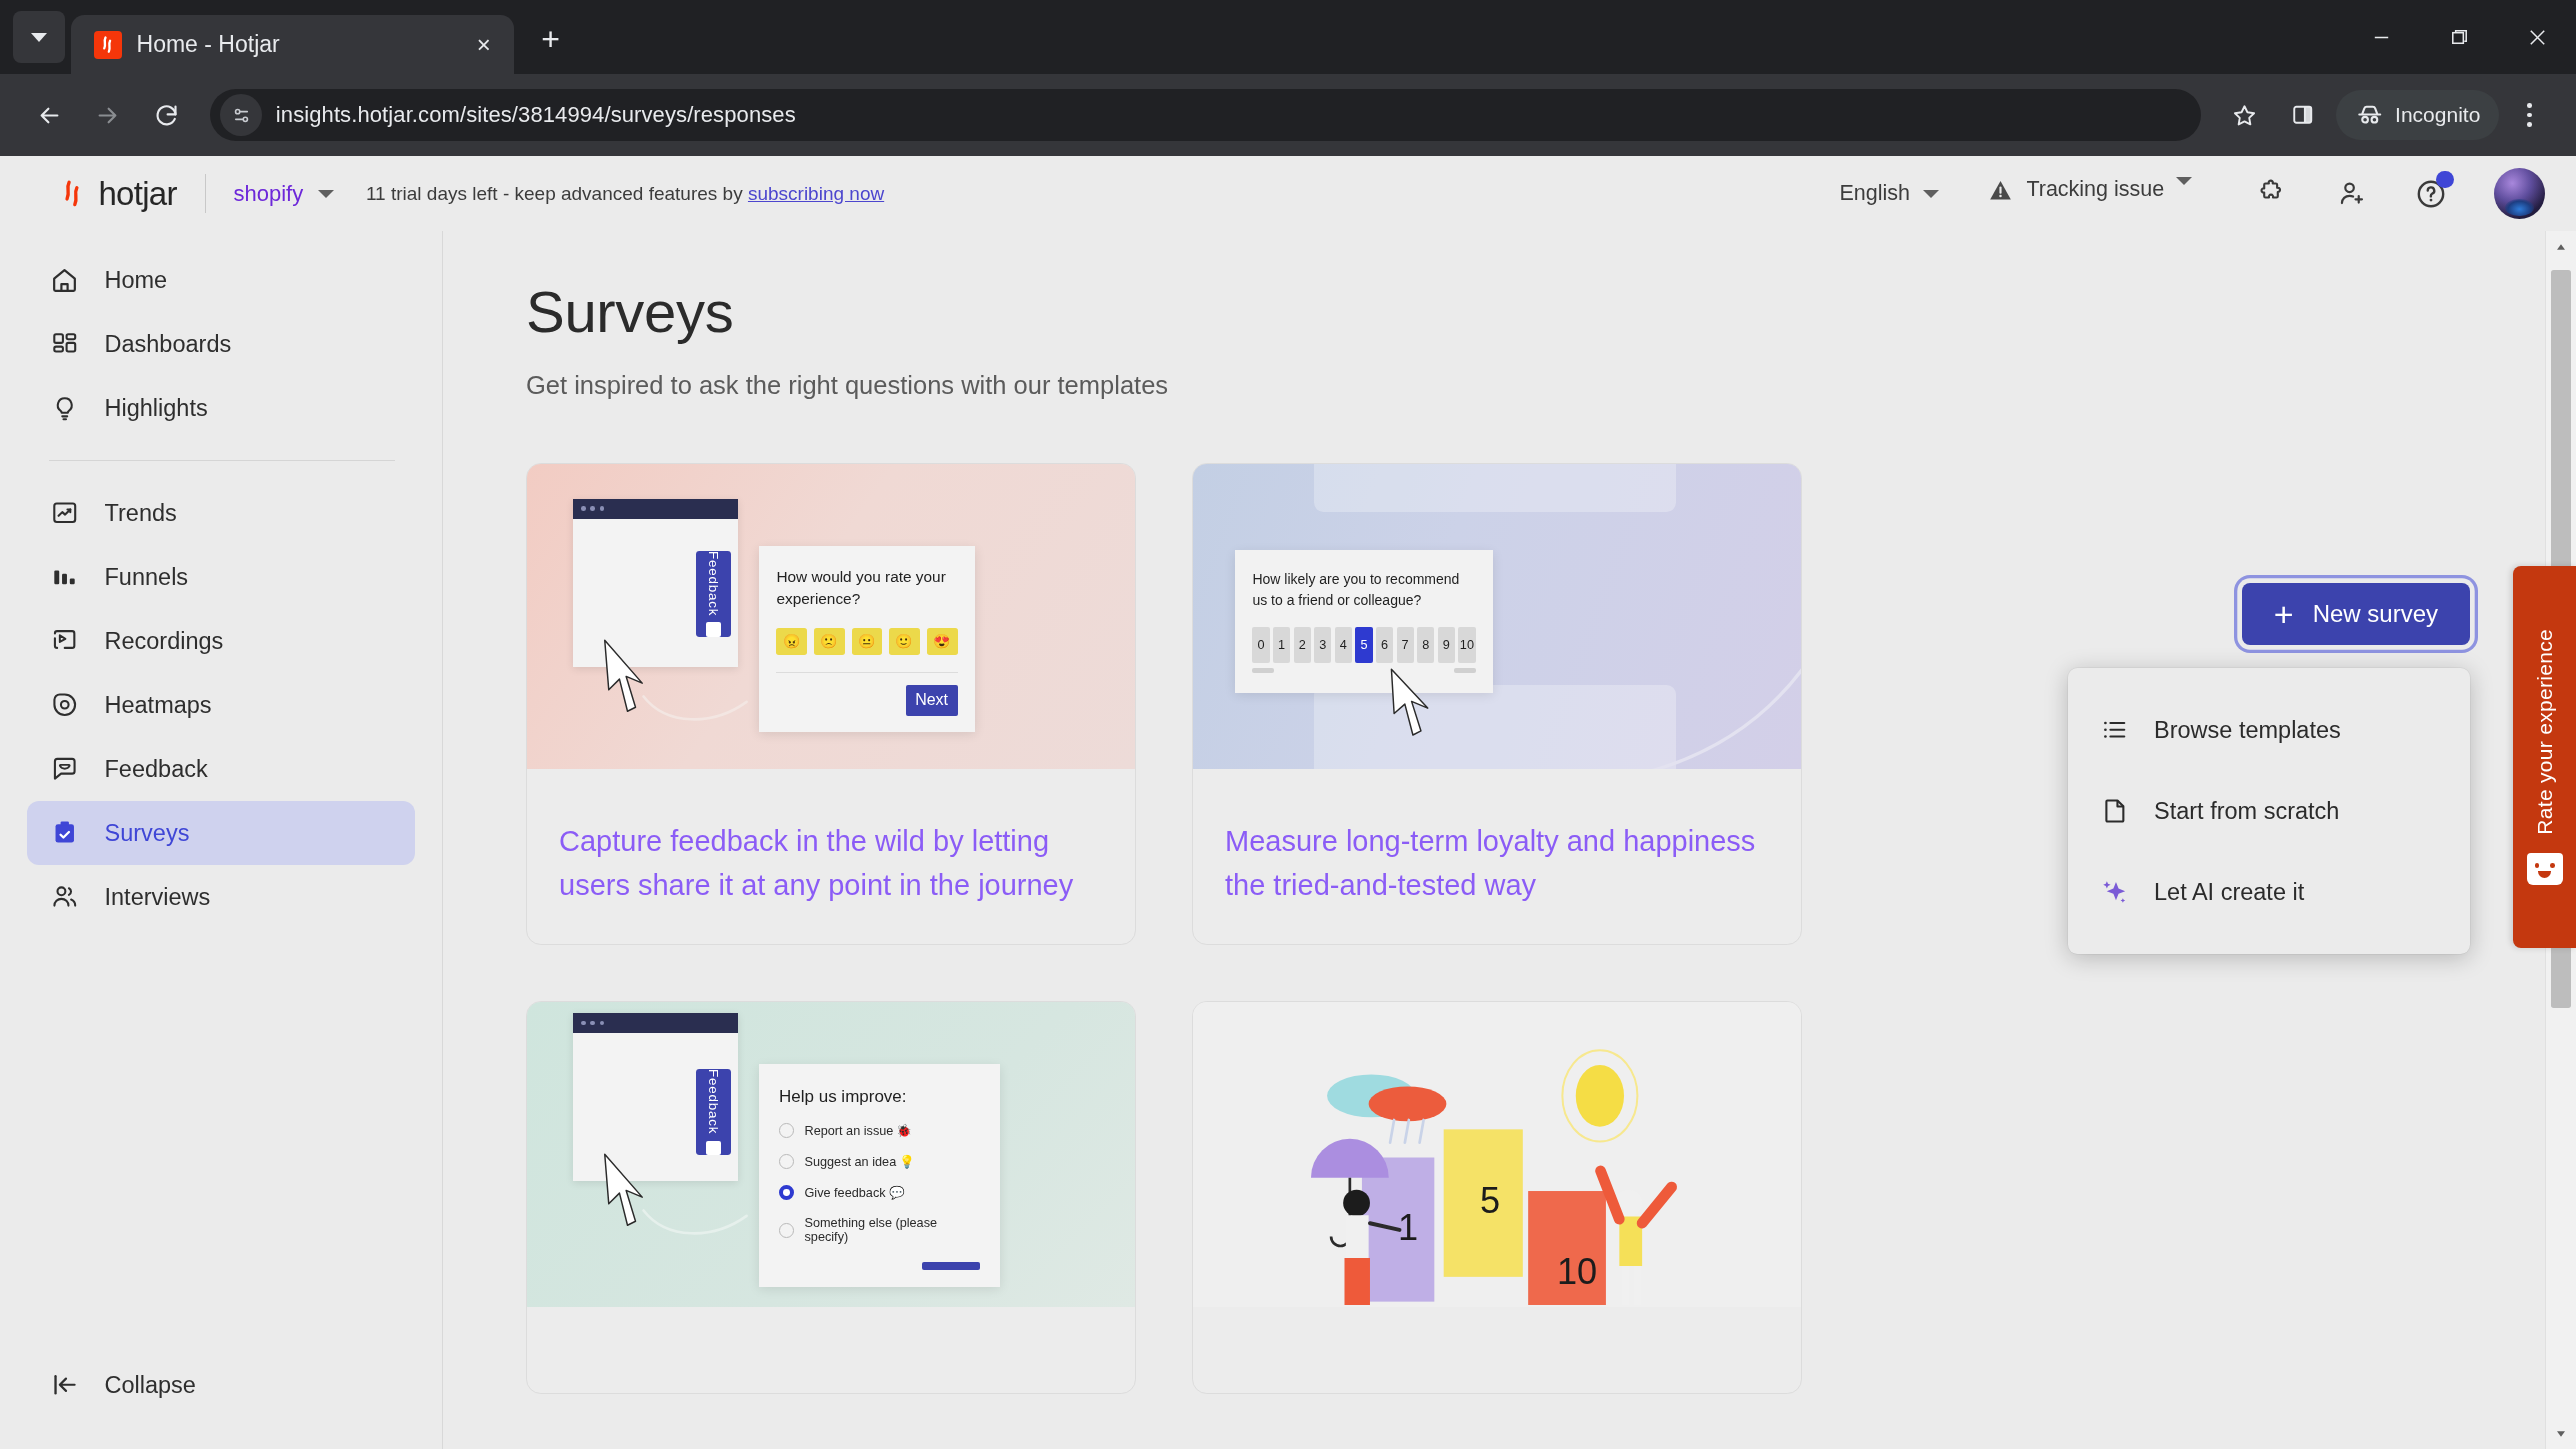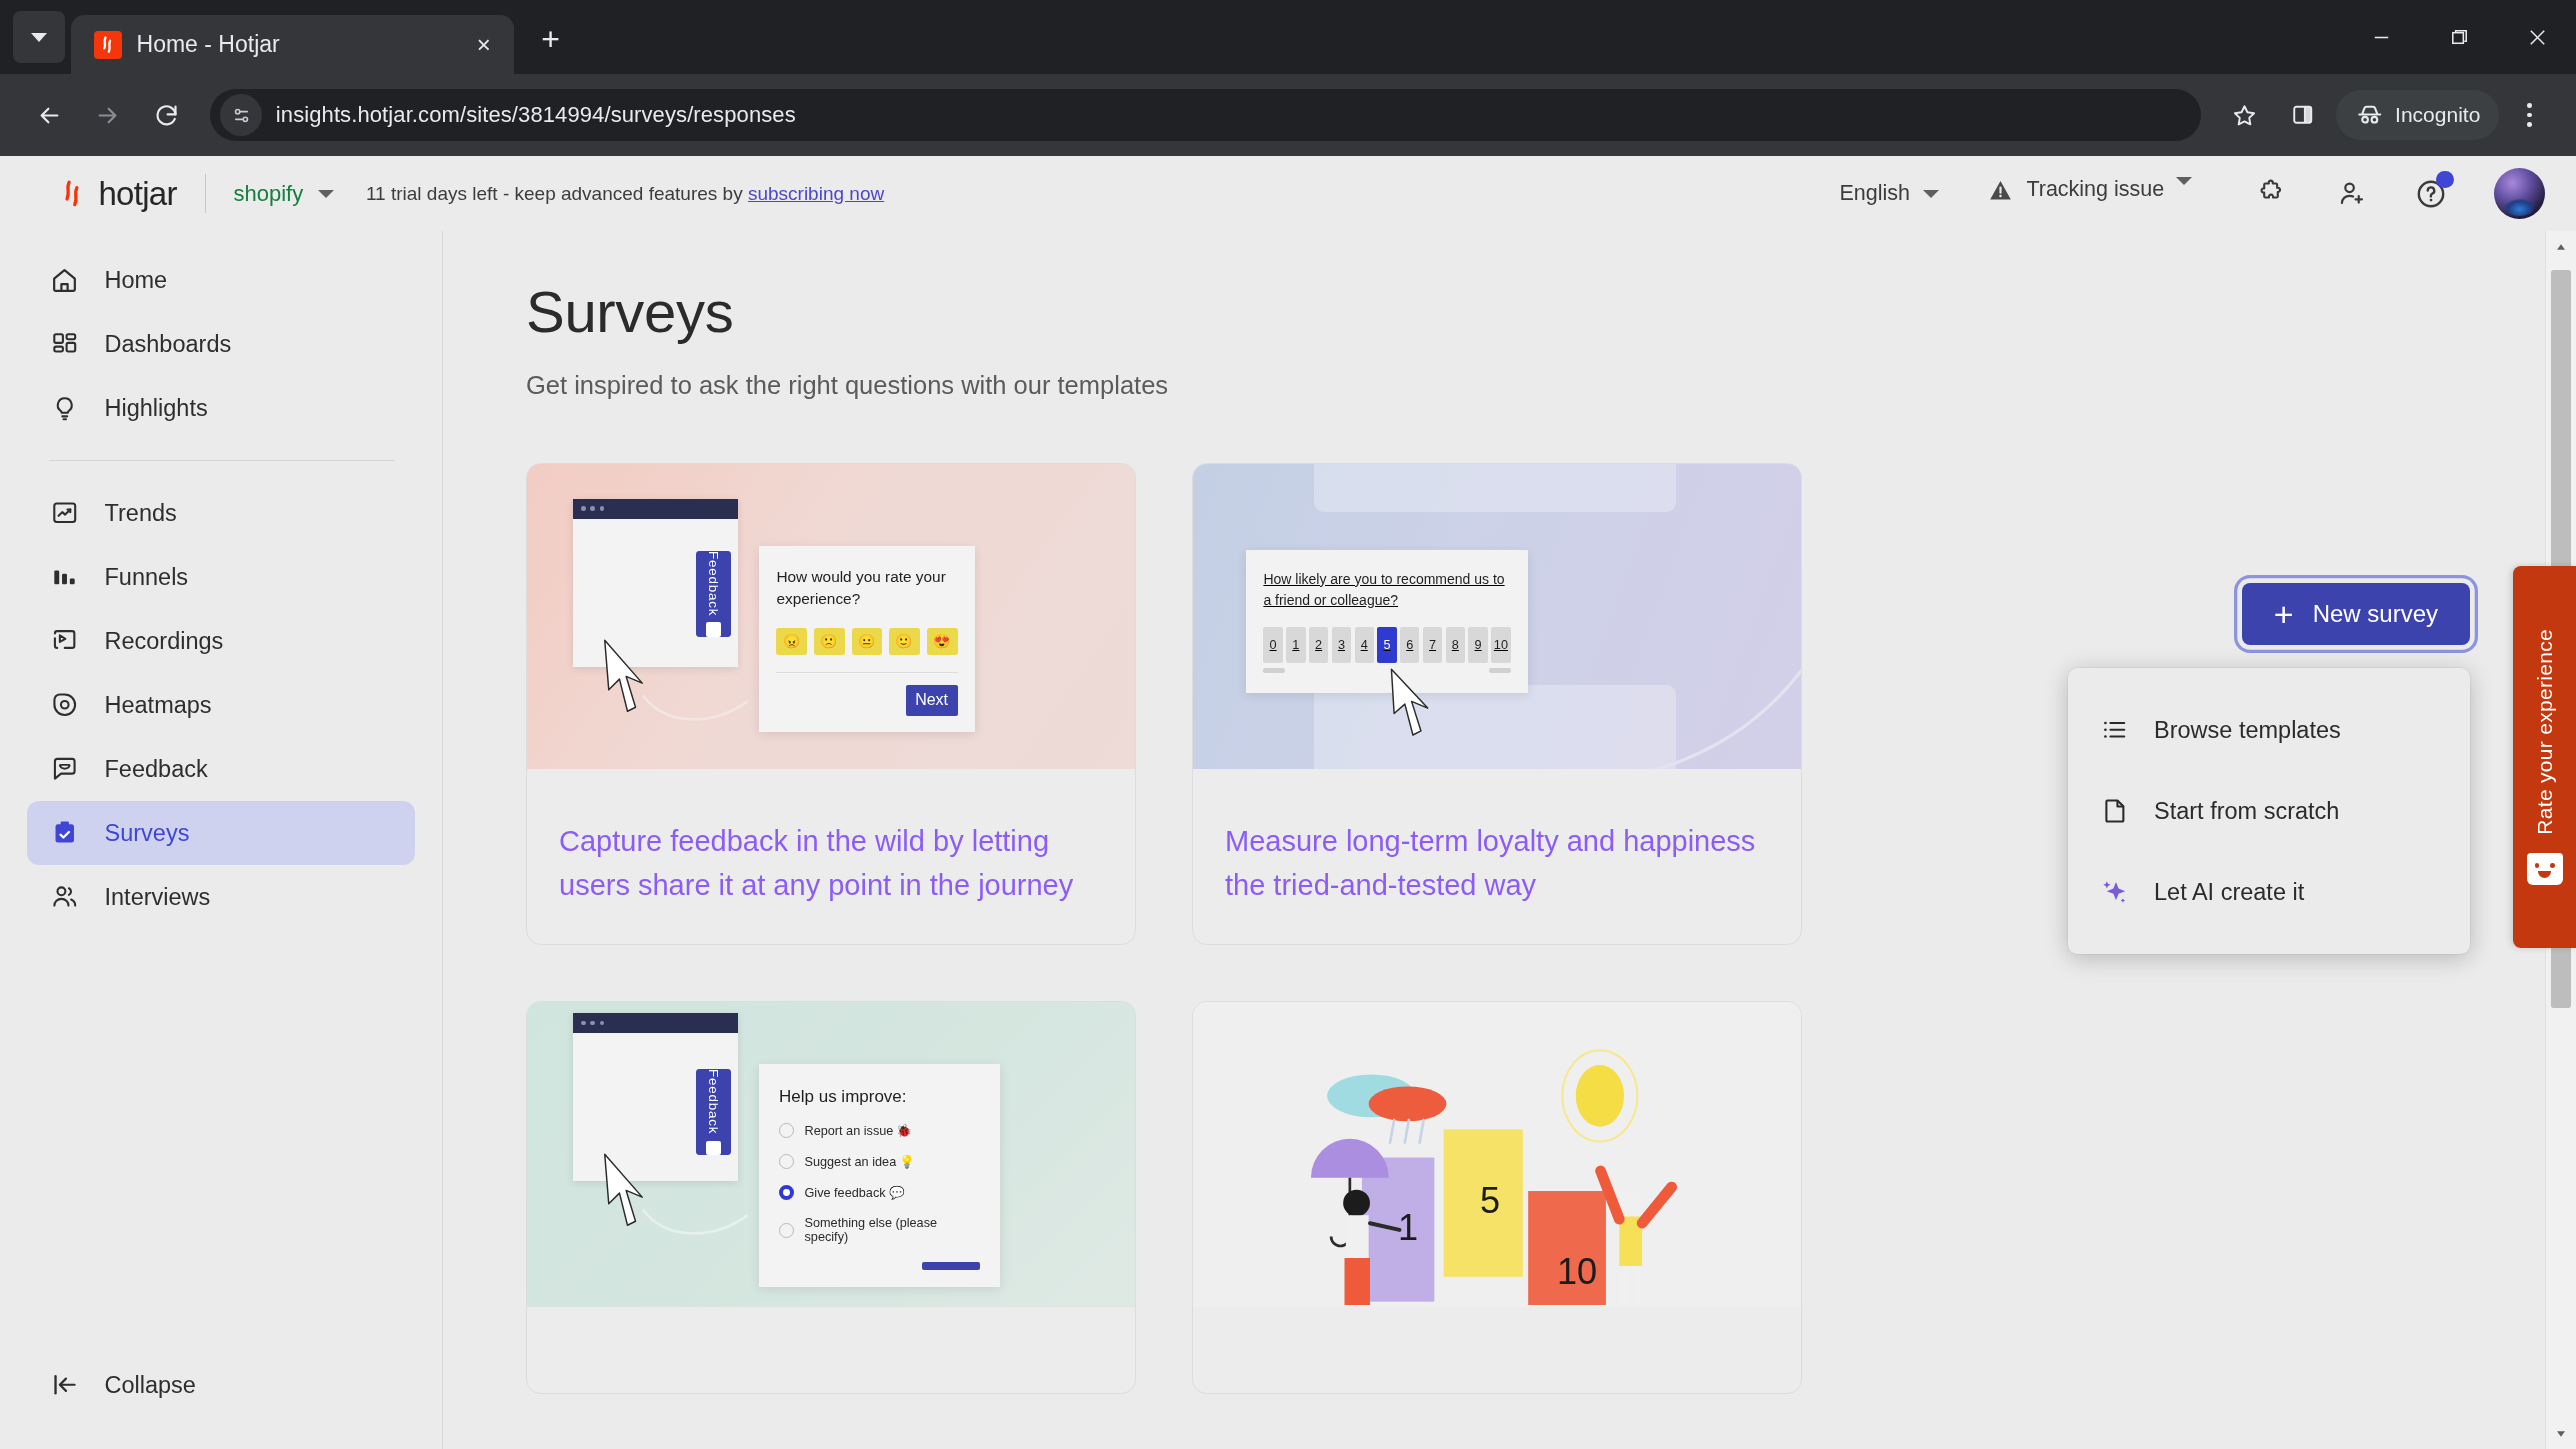--- a/index.html
+++ b/index.html
@@ -64,21 +64,21 @@
 
   
   .hj-header {
     height: 75px; background: #ebebeb; display: flex; align-items: center;
     padding: 0 31px 0 58px; gap: 0; flex-shrink: 0;
   }
   .hj-logo { display: flex; align-items: center; gap: 9.4px; }
   .hj-logo-mark svg { width: 31px; height: 31px; display:block; }
   .hj-logo-text { font-size: 33px; color: #262626; letter-spacing: -0.7px; }
   .hdr-sep { width: 0.7px; height: 39px; background: #c8c8c8; margin: 0 28px; }
-  .site-select { display: flex; align-items: center; gap: 14.8px; font-size: 22px; color: #15803d; }
+  .site-select { display: flex; align-items: center; gap: 14.8px; font-size: 22px; color: #6d28d9; }
   .caret { width: 0; height: 0; border-left: 8px solid transparent; border-right: 8px solid transparent; border-top: 8.7px solid #5f5f5f; }
   .trial-msg { margin-left: 32px; font-size: 19px; color: #3c3c3c; }
   .trial-msg a { color: #4c46ce; text-decoration: underline; }
   .hdr-right { margin-left: auto; display: flex; align-items: center; gap: 16px; }
   .lang { display: flex; align-items: center; gap: 13.4px; font-size: 21.5px; color: #3c3c3c; margin-right: 32px; }
   .tracking { display: flex; gap: 12px; font-size: 21.5px; color: #3c3c3c; margin-right: 31px; }
   .hdr-icon { width: 64px; height: 64px; display: flex; align-items: center; justify-content: center; position: relative; }
   .blue-dot { position: absolute; top: 9.4px; right: 9.4px; width: 17.4px; height: 17.4px; border-radius: 50%; background: #3f46d6; }
   .avatar {
     width: 51px; height: 51px; border-radius: 50%; margin-left: 14.8px; flex-shrink: 0;
@@ -156,21 +156,21 @@
   .emojis { display:flex; gap: 6.7px; margin-top: 17.4px; }
   .emoji { width: 31px; height: 27px; background:#ecd94a; border-radius:2.7px; display:flex; align-items:center; justify-content:center; font-size:14px; line-height:1; }
   .popup-hr { height:0.7px; background:#dcdcdc; margin: 17.4px 0 12px 0; }
   .next-btn { margin-left:auto; width: 52px; height:31px; background:#3c43ad; color:#fff; font-size:16px; display:flex; align-items:center; justify-content:center; border-radius:2px; }
   .popup-foot { display:flex; }
   .squiggle { position:absolute; left:59px; top:168px; width:174px; height:121px; pointer-events:none; }
 
   
   .art-blue { background: linear-gradient(110deg,#c3cfe4 0%, #ccd2e8 40%, #d3cfe8 100%); }
   .blue-block { position:absolute; background: rgba(255,255,255,0.28); }
-  .nps-popup { position:absolute; left: 53px; top: 86px; width: 282px; background:#f2f2f2; box-shadow: 0 2.7px 10.7px rgba(0,0,0,0.10); padding: 19px 17.4px 20px 17.4px; text-decoration: underline; }
+  .nps-popup { position:absolute; left: 42px; top: 86px; width: 258px; background:#f2f2f2; box-shadow: 0 2.7px 10.7px rgba(0,0,0,0.10); padding: 19px 17.4px 20px 17.4px; }
   .nps-q { font-size: 14px; color:#1f1f1f; line-height:1.5; }
   .nps-scale { display:flex; gap:3.4px; margin-top: 16px; }
   .nps-cell { width: 20px; height: 36px; background:#d8d8d8; border-radius:2px; display:flex; align-items:center; justify-content:center; font-size:12.7px; color:#1f1f1f; }
   .nps-cell.sel { background:#2e3ad0; color:#fff; }
   .nps-legend { display:flex; justify-content:space-between; margin-top:5.4px; }
   .nps-legend i { width:21.5px; height:4.7px; background:#d0d0d0; border-radius:2px; display:block; }
 
   
   .art-mint { background: linear-gradient(135deg,#cfe5dd 0%, #d6e6e0 60%, #dfe9e4 100%); }
   .radio-popup { position:absolute; left:232px; top: 62px; width: 241px; background:#f3f3f3; box-shadow:0 2.7px 10.7px rgba(0,0,0,0.10); padding: 23px 20px 17.4px 20px; }

